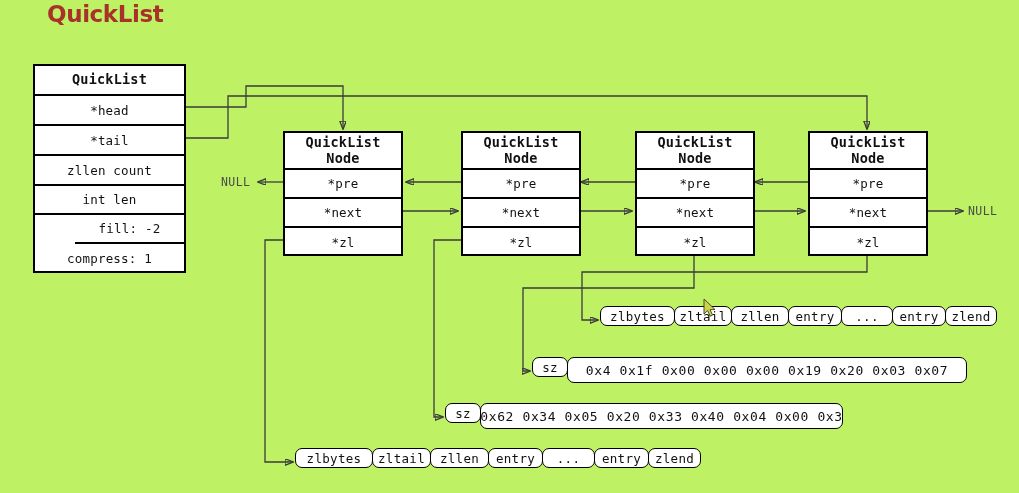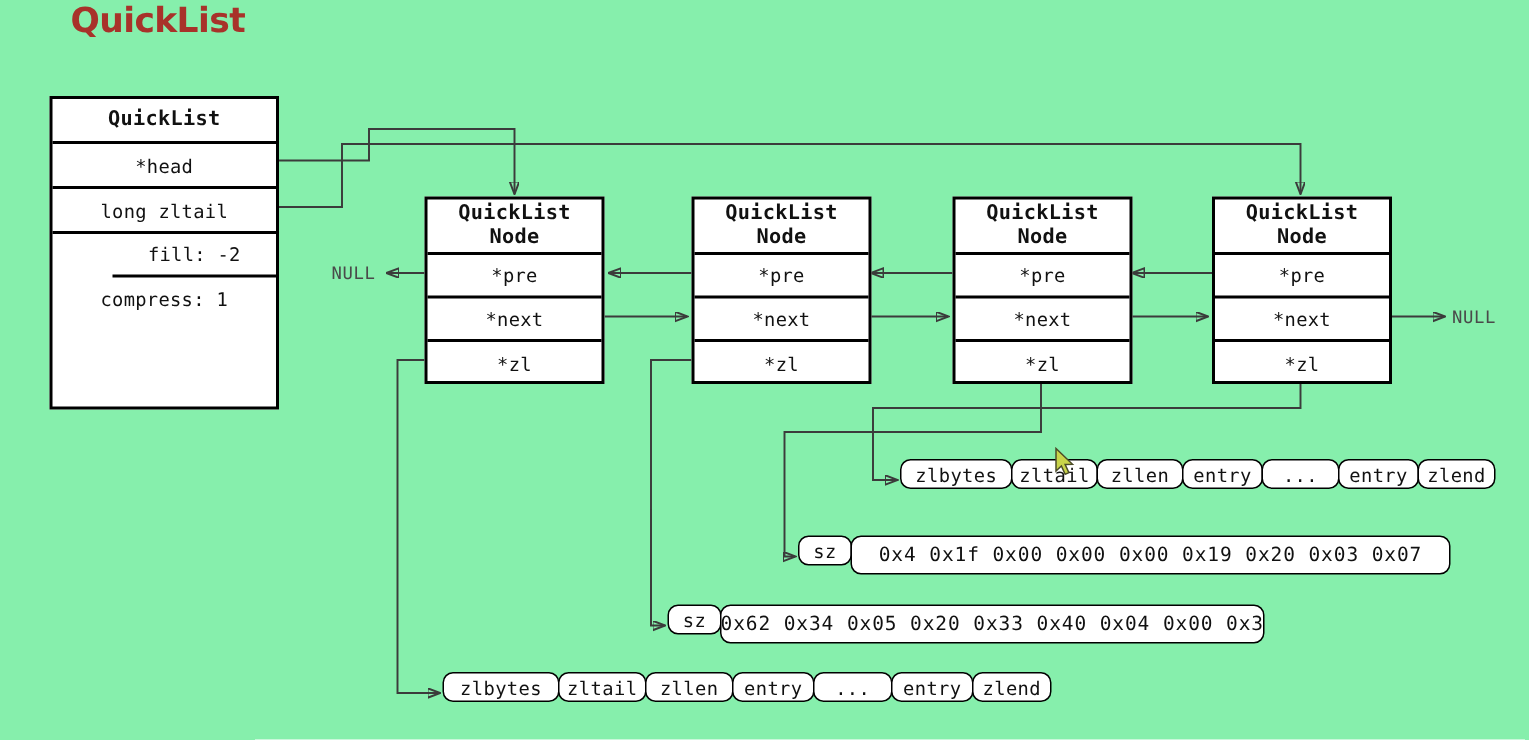--- a/index.html
+++ b/index.html
@@ -8,21 +8,21 @@
     padding: 0;
     background: #ffffff;
   }
   body {
     font-family: "DejaVu Sans Mono", monospace;
   }
   #canvas {
     position: relative;
     width: 1019px;
     height: 493px;
-    background: #86efac;
+    background: #bef264;
     overflow: hidden;
   }
   
   #page-title {
     position: absolute;
     left: 47px;
     top: 1px;
     font-family: "DejaVu Sans", sans-serif;
     font-weight: bold;
     font-size: 23px;
@@ -153,21 +153,23 @@
     <polyline points="461,240 434,240 434,417 443,417" marker-end="url(#ah)"></polyline>
 
     <polyline points="694,256 694,288 523,288 523,371 530,371" marker-end="url(#ah)"></polyline>
 
     <polyline points="867,256 867,272 582,272 582,320 598,320" marker-end="url(#ah)"></polyline>
   </svg>
 
   <div class="struct" id="quicklist-struct" style="left:33px; top:64px; width:153px; height:209px;">
     <div class="row hdr" style="height:30px;">QuickList</div>
     <div class="row" style="height:30px;">*head</div>
-    <div class="row" style="height:30px;">long zltail</div>
+    <div class="row" style="height:30px;">*tail</div>
+    <div class="row" style="height:30px;">zllen count</div>
+    <div class="row" style="height:29px;">int len</div>
     <div class="row" style="height:29px;margin-left:40px;">fill: -2</div>
     <div class="row" style="height:28px;">compress: 1</div>
   </div>
 
   <div class="struct" id="node-1" style="left:283px; top:131px; width:120px; height:125px;">
     <div class="row hdr" style="height:37px;">
       <span>QuickList</span>
       <span>Node</span>
     </div>
     <div class="row" style="height:29px;">*pre</div>

